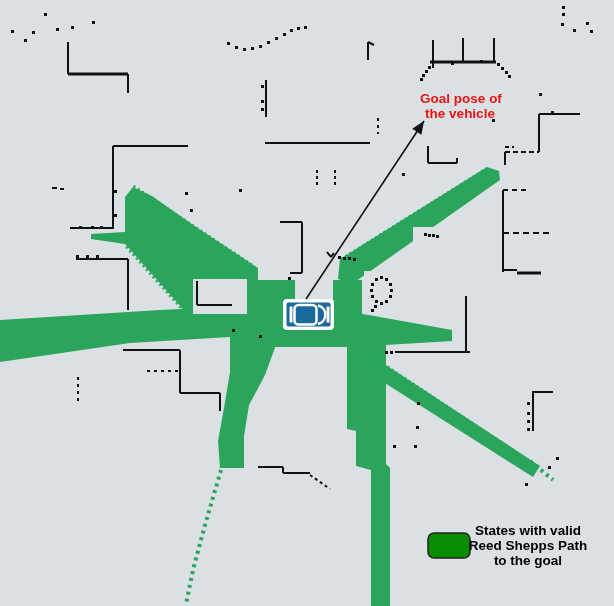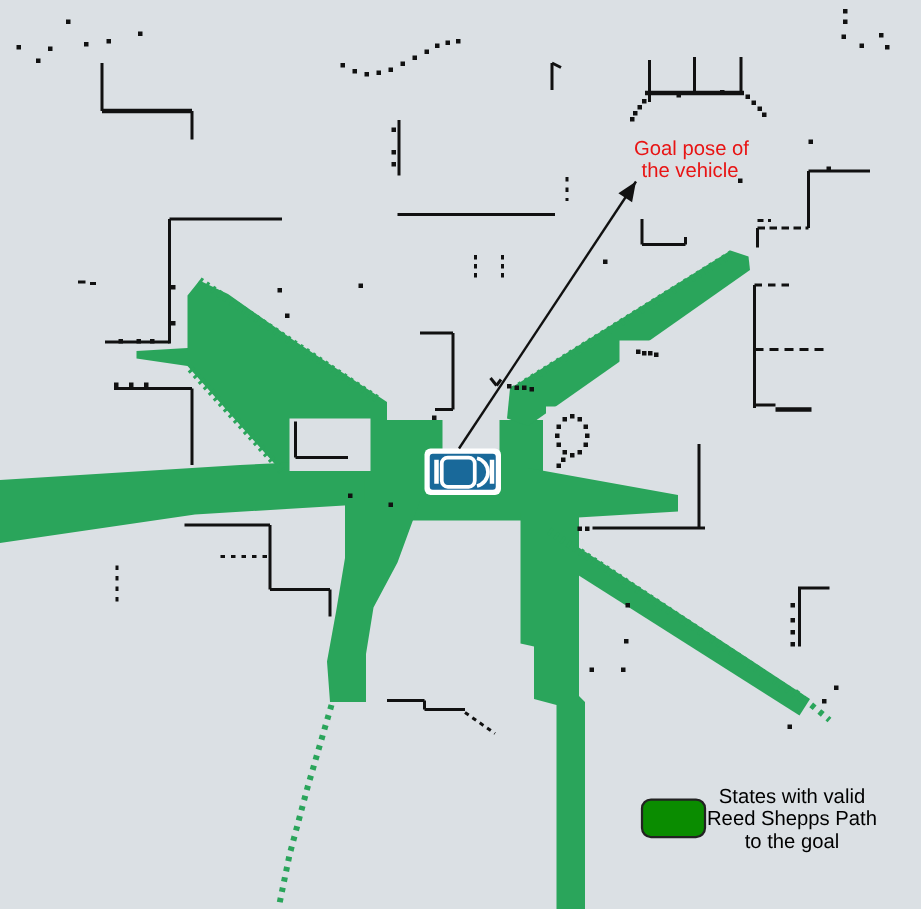--- a/index.html
+++ b/index.html
@@ -1,20 +1,20 @@
 <!DOCTYPE html>
 <html><head>
 <meta charset="utf-8">
 <style>
   html,body{margin:0;padding:0;}
   body{
     width:614px;height:606px;overflow:hidden;
     font-family:"Liberation Sans", sans-serif;
   }
-  #stage{position:relative;width:614px;height:470px;}
+  #stage{position:relative;width:614px;height:470px;font-weight:bold;}
   svg{display:block;}
   text{font-family:"Liberation Sans", sans-serif;}
   .ann-text{font-size:13.5px;}
   .legend-text{font-size:13.5px;}
 </style>
 </head>
 <body>
 
 <div id="stage">
   <svg id="map-svg" width="614" height="606" viewBox="0 0 614 606">

